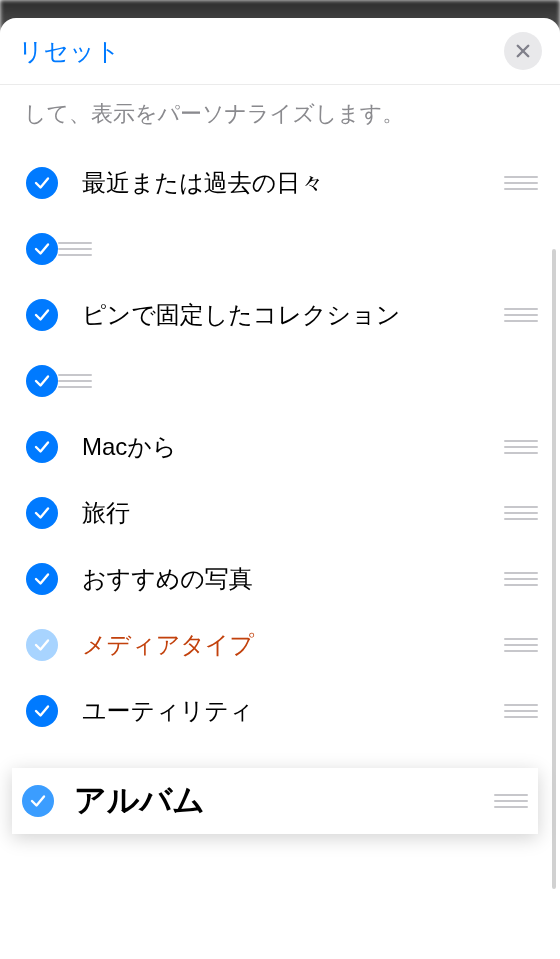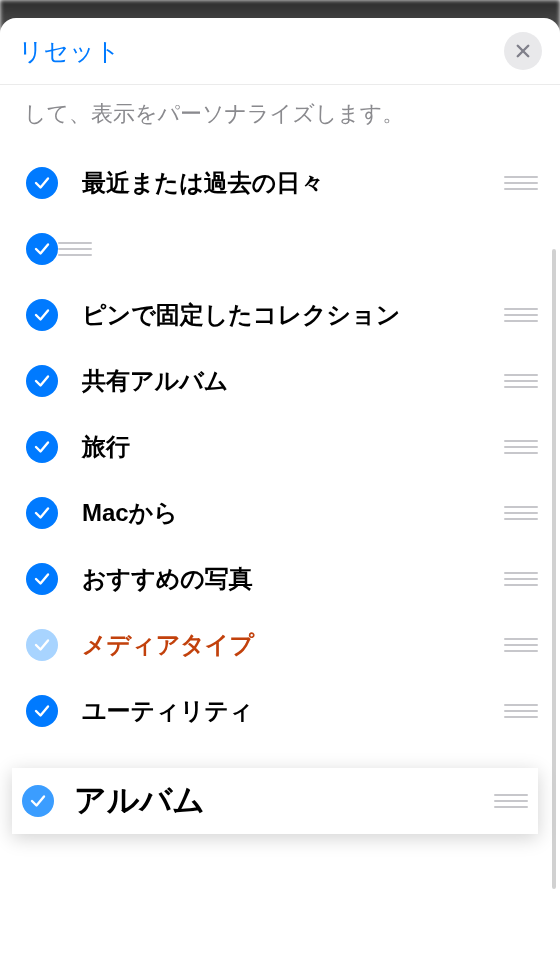--- a/index.html
+++ b/index.html
@@ -98,21 +98,21 @@
       flex-shrink: 0;
       cursor: pointer;
     }
     .check svg {
       width: 18px;
       height: 18px;
     }
     .label {
       flex: 1;
       font-size: 24px;
-      font-weight: 700;
+      font-weight: 400;
       color: #000;
       margin-left: 24px;
       white-space: nowrap;
     }
     .handle {
       width: 34px;
       height: 22px;
       display: flex;
       flex-direction: column;
       justify-content: space-between;
@@ -223,47 +223,46 @@
             <span></span>
             <span></span>
           </div>
       </li>
       <li class="row">
         <div class="check">
           <svg viewBox="0 0 24 24" fill="none" stroke="#fff" stroke-width="3.2" stroke-linecap="round" stroke-linejoin="round">
               <polyline points="4 12 10 18 20 6"></polyline>
             </svg>
         </div>
-        <span class="label">共有アルバム</span>
+        <div class="handle">
+            <span></span>
+            <span></span>
+            <span></span>
+          </div>
+      </li>
+      <li class="row">
+        <div class="check">
+          <svg viewBox="0 0 24 24" fill="none" stroke="#fff" stroke-width="3.2" stroke-linecap="round" stroke-linejoin="round">
+              <polyline points="4 12 10 18 20 6"></polyline>
+            </svg>
+        </div>
+        <span class="label">Macから</span>
         <div class="handle">
             <span></span>
             <span></span>
             <span></span>
           </div>
       </li>
       <li class="row">
         <div class="check">
           <svg viewBox="0 0 24 24" fill="none" stroke="#fff" stroke-width="3.2" stroke-linecap="round" stroke-linejoin="round">
               <polyline points="4 12 10 18 20 6"></polyline>
             </svg>
         </div>
         <span class="label">旅行</span>
-        <div class="handle">
-            <span></span>
-            <span></span>
-            <span></span>
-          </div>
-      </li>
-      <li class="row">
-        <div class="check">
-          <svg viewBox="0 0 24 24" fill="none" stroke="#fff" stroke-width="3.2" stroke-linecap="round" stroke-linejoin="round">
-              <polyline points="4 12 10 18 20 6"></polyline>
-            </svg>
-        </div>
-        <span class="label">Macから</span>
         <div class="handle">
             <span></span>
             <span></span>
             <span></span>
           </div>
       </li>
       <li class="row">
         <div class="check">
           <svg viewBox="0 0 24 24" fill="none" stroke="#fff" stroke-width="3.2" stroke-linecap="round" stroke-linejoin="round">
               <polyline points="4 12 10 18 20 6"></polyline>

